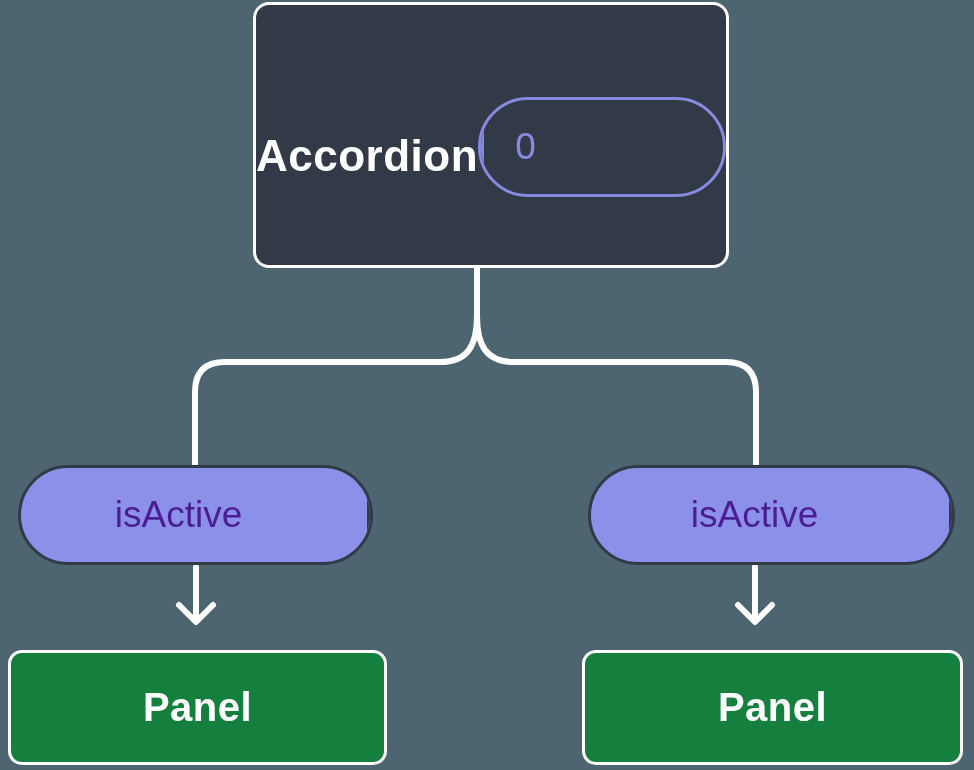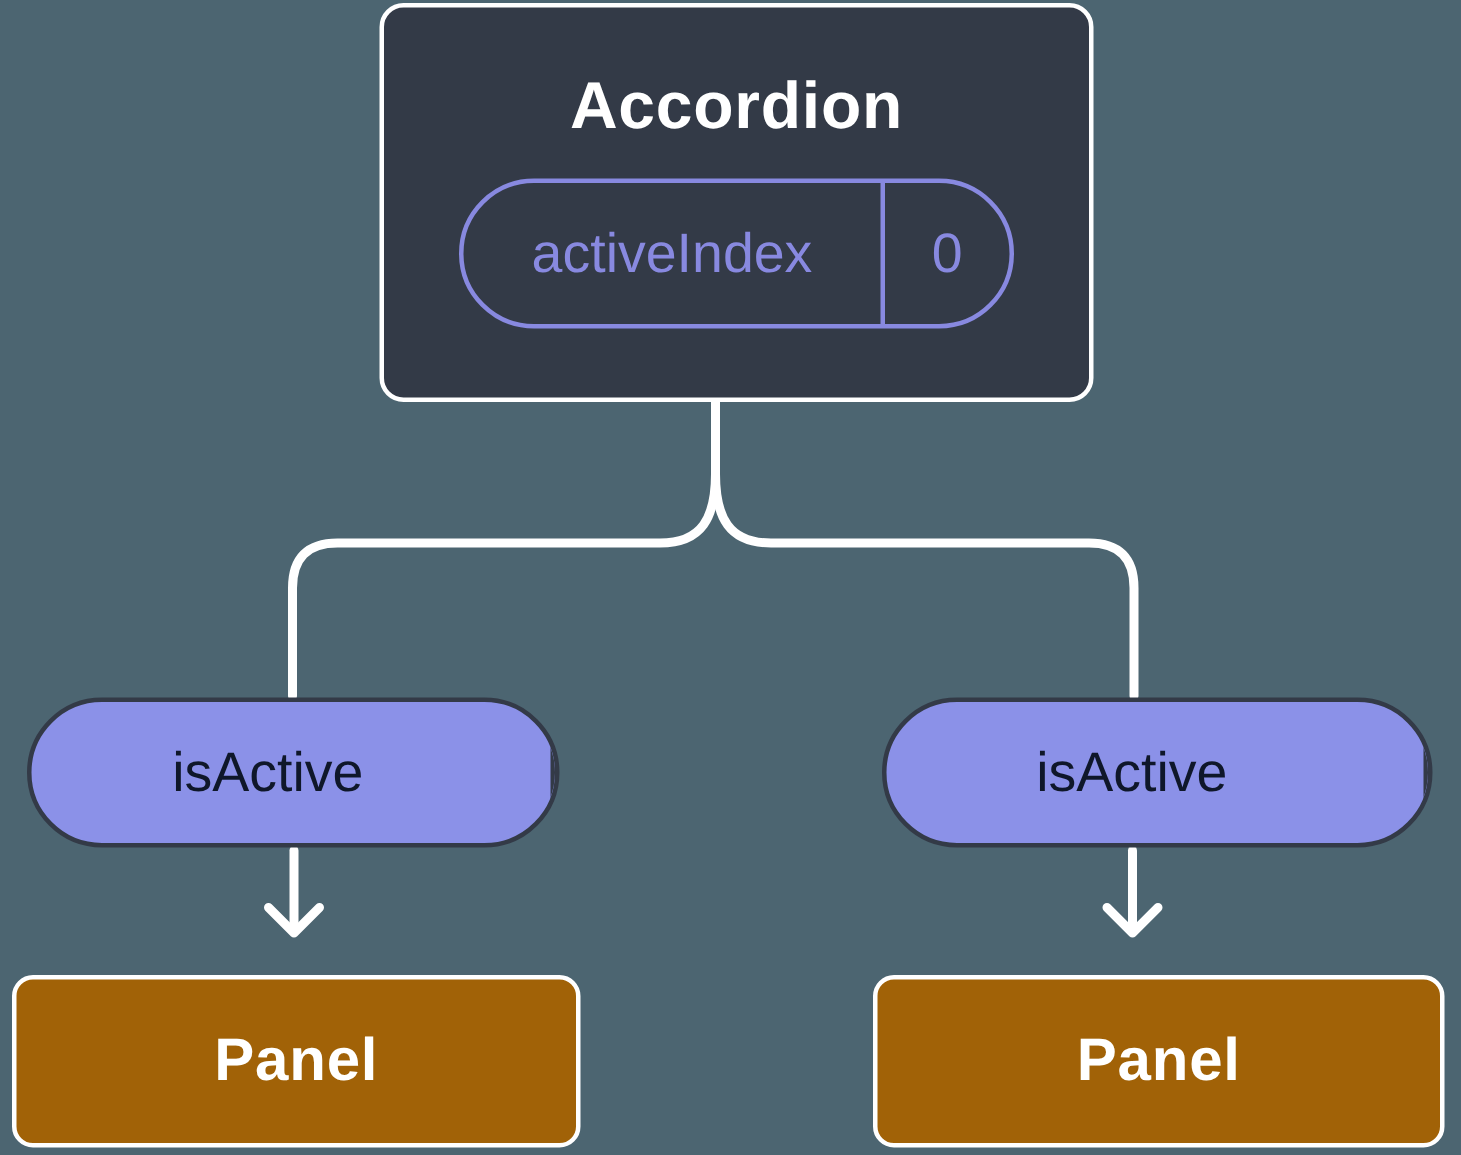--- a/index.html
+++ b/index.html
@@ -32,21 +32,21 @@
   .root-node {
     position: absolute;
     left: 253px; top: 2px;
     width: 476px; height: 266px;
     box-sizing: border-box;
     background: #333A47;
     border: 3px solid #FFFFFF;
     border-radius: 16px;
     z-index: 2;
     display: flex;
-    flex-direction: column;
+    flex-direction: row;
     align-items: center;
   }
   .root-title {
     margin-top: 42px;
     font-size: 44px;
     line-height: 48px;
     font-weight: 600;
     color: #FFFFFF;
     letter-spacing: 0.5px;
   }
@@ -77,35 +77,35 @@
     color: #8889E0;
   }
   .state-pill .pill-divider { background: #8889E0; }
   .state-pill .pill-value { width: 83px; }
   
   .prop-pill {
     position: absolute;
     z-index: 2;
     background: #8B91E8;
     border: 3px solid #333A47;
-    color: #0f172a;
+    color: #4c1d95;
     gap: 31px;
   }
   .prop-pill .pill-divider { background: #333A47; }
   .prop-pill-left  { left: 18px;  top: 465px; width: 355px; }
   .prop-pill-left  .pill-value { width: 136px; }
   .prop-pill-right { left: 588px; top: 465px; width: 367px; }
   .prop-pill-right .pill-value { width: 148px; }
   
   .panel-node {
     position: absolute;
     top: 650px;
     height: 115px;
     box-sizing: border-box;
-    background: #a16207;
+    background: #15803d;
     border: 3px solid #FFFFFF;
     border-radius: 14px;
     z-index: 2;
     display: flex;
     align-items: center;
     justify-content: center;
     color: #FFFFFF;
     font-size: 40px;
     font-weight: 600;
     letter-spacing: 0.5px;
@@ -127,21 +127,20 @@
     </g>
     <g>
       <path d="M755 567 V619"></path>
       <path d="M738 605 L755 622 L772 605"></path>
     </g>
   </svg>
 
   <div class="root-node">
     <div class="root-title">Accordion</div>
     <div class="pill state-pill">
-      <span class="pill-name">activeIndex</span>
       <span class="pill-divider"></span>
       <span class="pill-value">0</span>
     </div>
   </div>
 
   <div class="pill prop-pill prop-pill-left">
     <span class="pill-name">isActive</span>
     <span class="pill-divider"></span>
   </div>
 

